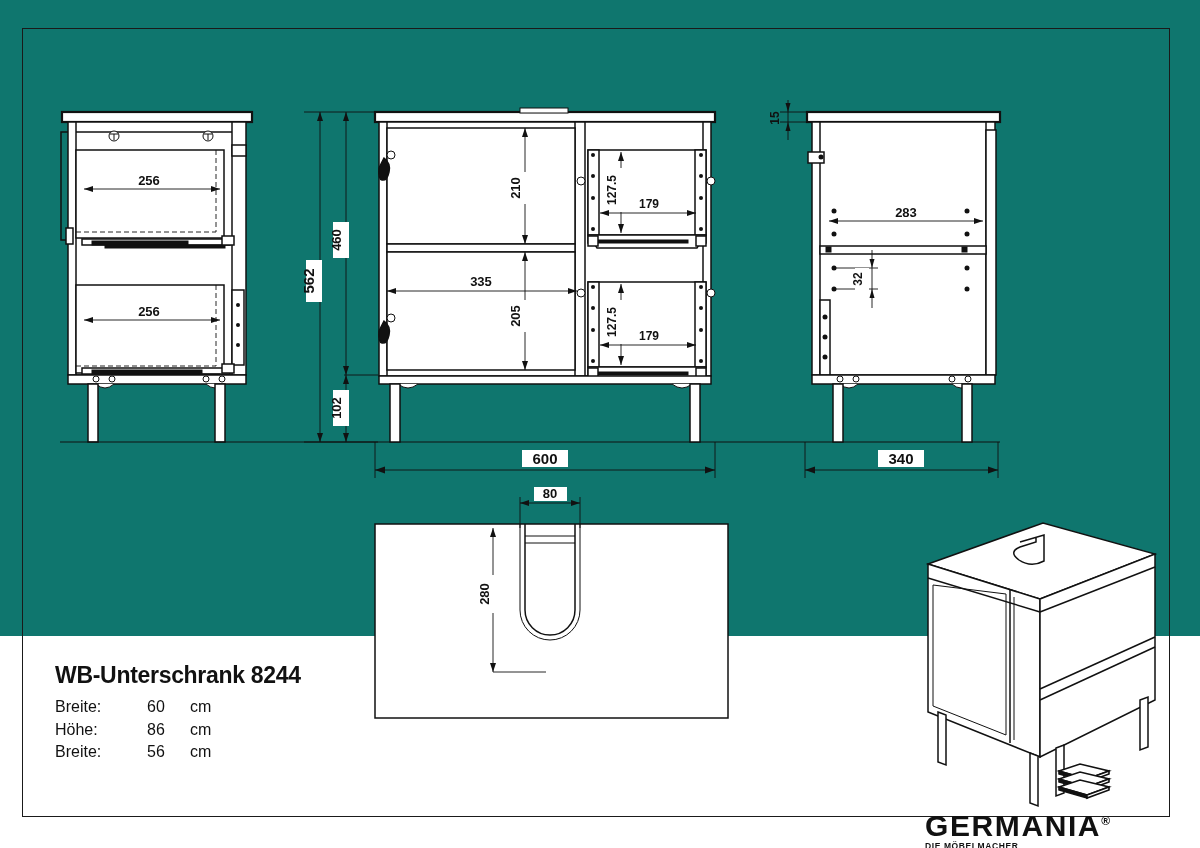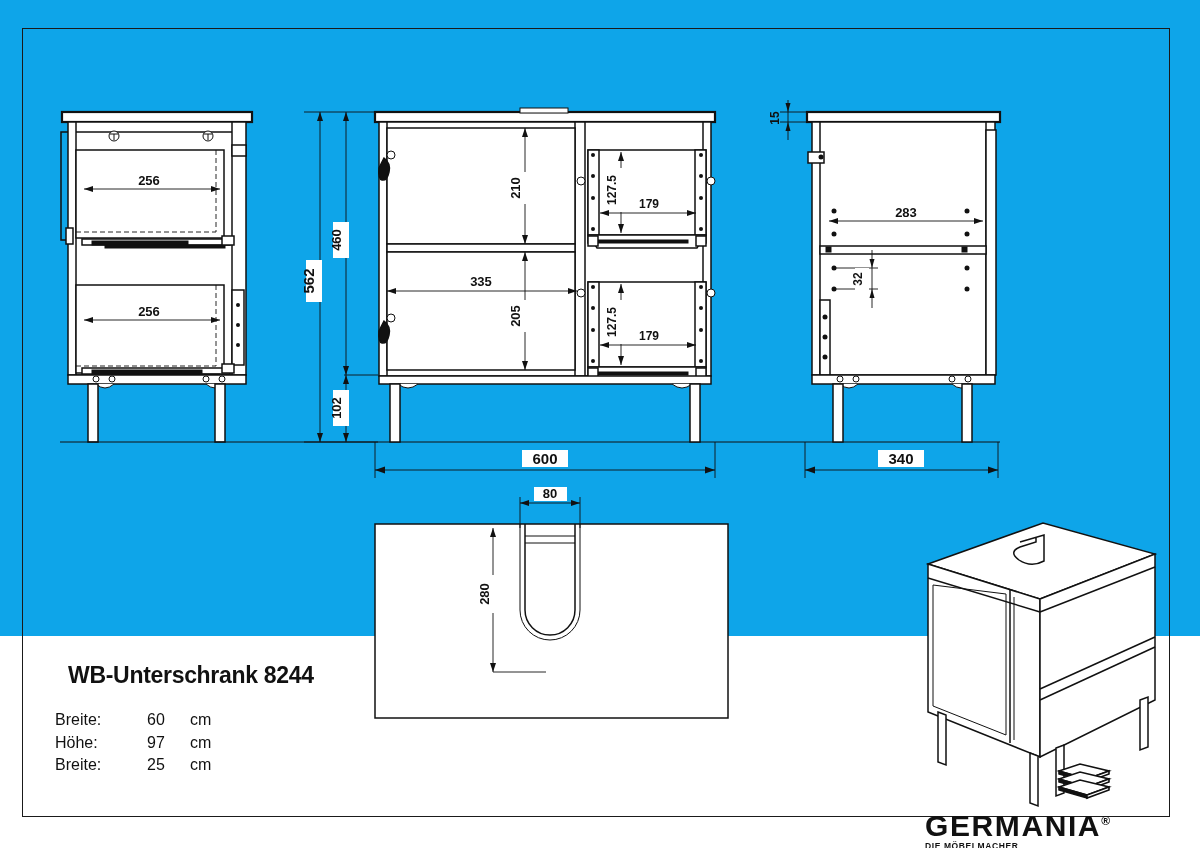--- a/index.html
+++ b/index.html
@@ -1,33 +1,33 @@
 <!DOCTYPE html>
 <html><head>
 <meta charset="utf-8">
 <style>
   html,body{margin:0;padding:0;background:#ffffff;}
   body{width:1200px;height:848px;font-family:"Liberation Sans",sans-serif;overflow:hidden;}
-  #sheet{position:relative;width:1200px;height:636px;background:#0ea5e9;}
+  #sheet{position:relative;width:1200px;height:636px;background:#0f766e;}
   #frame{position:absolute;left:22px;top:28px;width:1148px;height:789px;border:1.6px solid #1a1a1a;box-sizing:border-box;}
   svg.draw{position:absolute;left:0;top:0;width:1200px;height:848px;}
   .ln{stroke:#111;fill:none;}
   .thin{stroke-width:1;}
   .med{stroke-width:1.5;}
   .thick{stroke-width:2.2;}
   .dim{stroke:#111;stroke-width:0.9;fill:none;}
   .dash{stroke:#111;stroke-width:0.9;fill:none;stroke-dasharray:5 3;}
   .fillw{fill:#ffffff;}
   .fillk{fill:#111;}
   .dimtxt{font-family:"Liberation Sans",sans-serif;font-size:13px;fill:#111;font-weight:700;}
   .dimtxt.sm{font-size:12px;}
   .dimtxt.big{font-size:15px;}
   #titleblock{position:absolute;left:55px;top:662px;width:320px;}
-  .tb-title{font-size:23px;font-weight:bold;color:#111;letter-spacing:-0.3px;margin-left:13px;}
-  .tb-rows{margin-top:20px;font-size:16px;color:#111;line-height:1.42;}
+  .tb-title{font-size:23px;font-weight:bold;color:#111;letter-spacing:-0.3px;}
+  .tb-rows{margin-top:7px;font-size:16px;color:#111;line-height:1.42;}
   .tb-row{display:flex;}
   .tb-k{width:92px;}
   .tb-v{width:34px;}
   .tb-u{padding-left:9px;}
   #logo{position:absolute;left:925px;top:762px;display:flex;align-items:flex-end;gap:9px;flex-direction:column;}
   #logo .mark{width:56px;height:40px;}
   #logo .wordwrap{position:relative;}
   .brand{font-size:30px;font-weight:bold;letter-spacing:1.6px;color:#111;line-height:1;font-family:"Liberation Sans",sans-serif;}
   .brand sup{font-size:12px;vertical-align:super;}
   .tagline{font-size:8.5px;font-weight:bold;letter-spacing:0.6px;color:#111;text-align:left;margin-top:0;}
@@ -442,26 +442,26 @@
   <div id="titleblock">
     <div class="tb-title">WB-Unterschrank 8244</div>
     <div class="tb-rows">
       <div class="tb-row">
         <span class="tb-k">Breite:</span>
         <span class="tb-v">60</span>
         <span class="tb-u">cm</span>
       </div>
       <div class="tb-row">
         <span class="tb-k">Höhe:</span>
-        <span class="tb-v">97</span>
+        <span class="tb-v">86</span>
         <span class="tb-u">cm</span>
       </div>
       <div class="tb-row">
         <span class="tb-k">Breite:</span>
-        <span class="tb-v">25</span>
+        <span class="tb-v">56</span>
         <span class="tb-u">cm</span>
       </div>
     </div>
   </div>
 
   <div id="logo">
     <svg class="mark" viewBox="0 0 56 40">
       <g fill="none" stroke="#111" stroke-width="1.6">
         <path d="M3 9 L24 2 L53 9 L31 17 Z" fill="#fff"></path>
         <path d="M3 9 L3 12 L31 20 L31 17 Z" fill="#111"></path>

